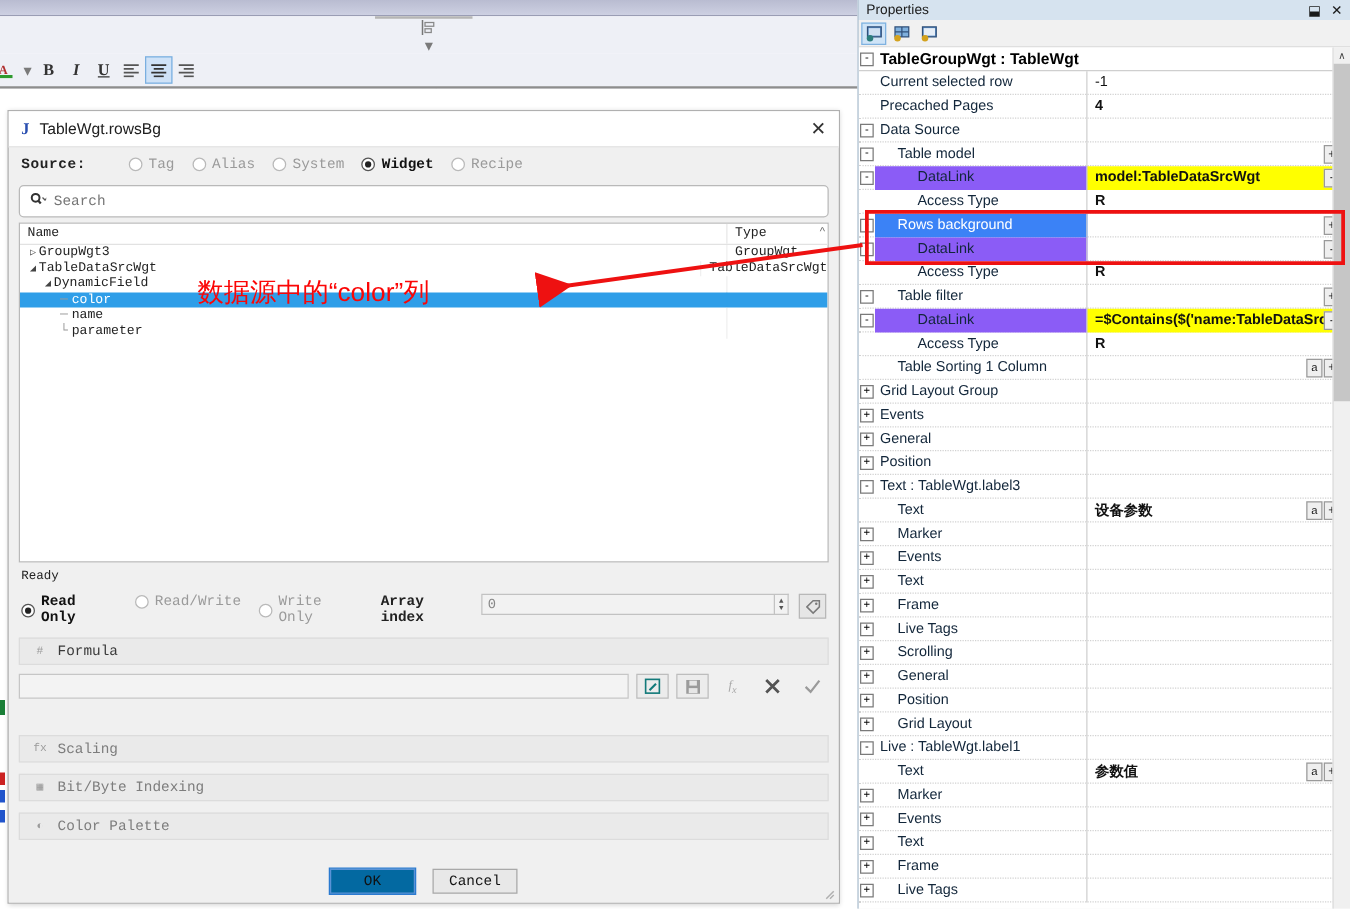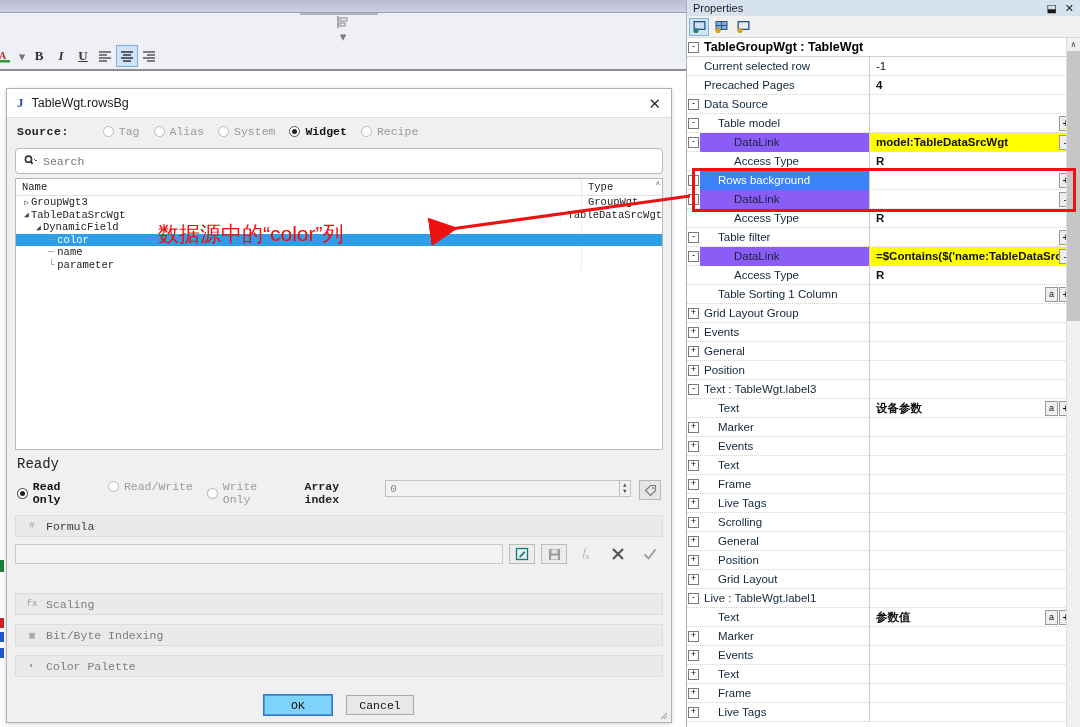--- a/index.html
+++ b/index.html
@@ -80,21 +80,21 @@
   .trow .c1{width:565px;box-sizing:border-box;display:flex;align-items:center;}
   .trow .c2{flex:1;padding-left:6px;box-sizing:border-box;border-left:1px solid #f0f0f0;height:12.5px;
     display:flex;align-items:center;}
   .trow.sel{background:#2f9ee8;color:#fff;}
   .trow.sel .c2{border-left-color:#2f9ee8;}
   .tw{display:inline-block;width:9px;text-align:center;font-size:8px;color:#444;}
   .ind1{padding-left:6px;}.ind2{padding-left:18px;}.ind3{padding-left:32px;}
   .tguide{color:#9a9a9a;margin-right:3px;}
   #tree-scroll-up{position:absolute;right:2px;top:1px;font-size:9px;color:#666;}
 
-  #ready-row{margin:6px 10px 0 10px;font-size:14px;color:#222;
+  #ready-row{margin:6px 10px 0 10px;font-size:10px;color:#222;
     font-family:"Liberation Mono",monospace;}
   #access-row{margin:8px 10px 0 10px;display:flex;align-items:flex-start;font-size:11.5px;
     font-family:"Liberation Mono",monospace;}
   #arridx-label{margin-left:auto;color:#222;font-weight:bold;margin-right:6px;}
   #arridx-input{width:238px;height:17px;background:#f2f2f2;border:1px solid #c2c2c2;
     font-size:11px;color:#888;padding-left:4px;box-sizing:border-box;
     font-family:"Liberation Mono",monospace;display:flex;align-items:center;}
   #arridx-spin{width:12px;height:17px;border:1px solid #c2c2c2;border-left:none;background:#f2f2f2;
     display:flex;flex-direction:column;align-items:center;justify-content:center;box-sizing:border-box;}
   #arridx-spin span{font-size:6px;line-height:6px;color:#555;}
@@ -109,21 +109,21 @@
   .sect.enabled{color:#3a3a3a;}
 
   #formula-edit{margin:6px 8px 0 8px;height:22px;display:flex;align-items:center;}
   #formula-input{flex:1;height:20px;background:#f3f3f3;border:1px solid #c6c6c6;box-sizing:border-box;}
   .fbtn{width:26px;height:20px;margin-left:6px;border:1px solid #bdbdbd;background:#ececec;
     display:flex;align-items:center;justify-content:center;box-sizing:border-box;}
   .fbtn.flat{border-color:transparent;background:transparent;}
 
   #dlg-footer{position:absolute;left:0;bottom:0;width:100%;height:34px;background:#f0f0f0;
     display:flex;align-items:center;justify-content:center;gap:14px;}
-  #btn-ok{width:68px;height:20px;background:#7dd3fc;border:1px solid #5a93d6;outline:1px solid #2a7ad0;
+  #btn-ok{width:68px;height:20px;background:#0369a1;border:1px solid #5a93d6;outline:1px solid #2a7ad0;
     font-size:11.5px;font-family:"Liberation Mono",monospace;display:flex;align-items:center;
     justify-content:center;box-sizing:border-box;color:#111;}
   #btn-cancel{width:68px;height:20px;background:#e8e8e8;border:1px solid #a9a9a9;
     font-size:11.5px;font-family:"Liberation Mono",monospace;display:flex;align-items:center;
     justify-content:center;box-sizing:border-box;color:#111;}
   #dlg-grip{position:absolute;right:3px;bottom:2px;width:10px;height:10px;}
 
   
   #props{position:absolute;left:686px;top:0;width:394px;height:727px;background:#f4f4f4;
     border-left:1px solid #9fb6c9;box-sizing:border-box;}

